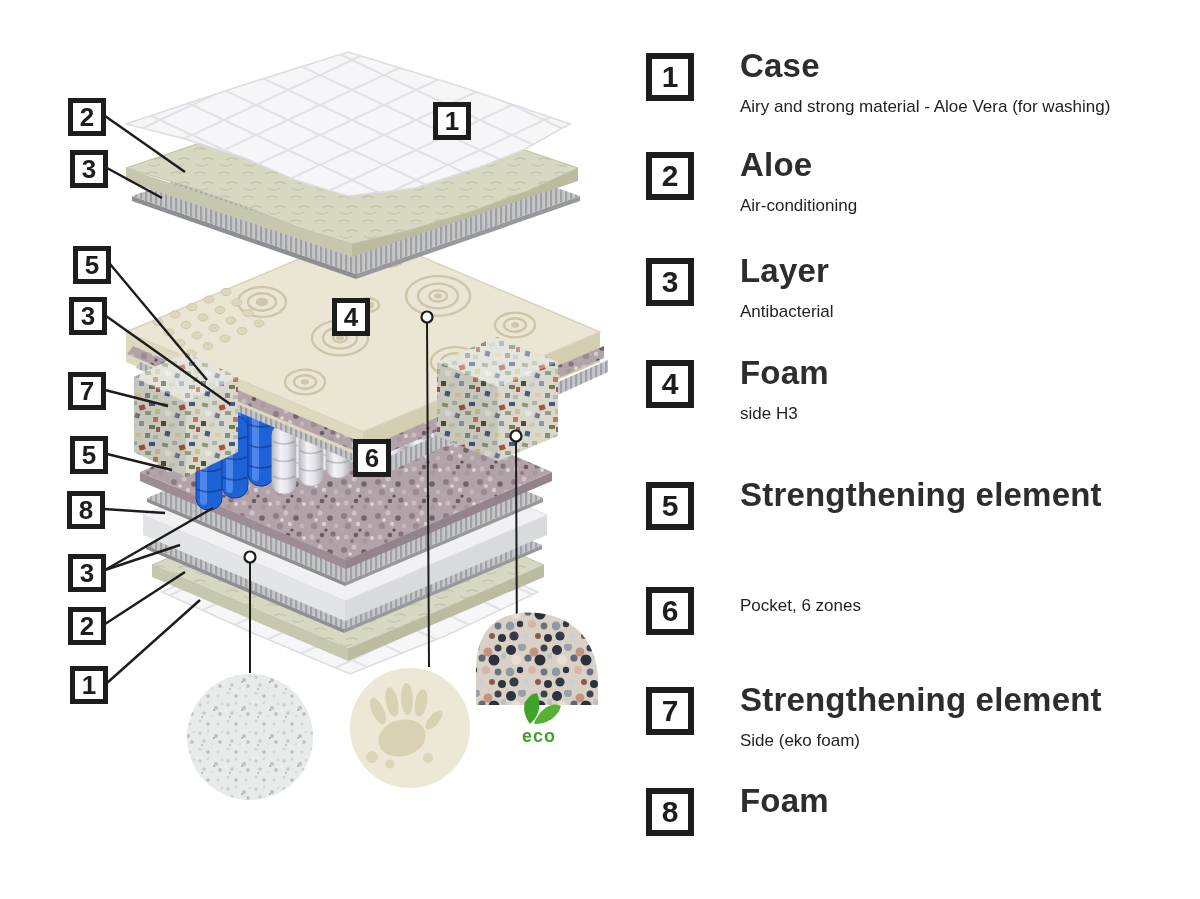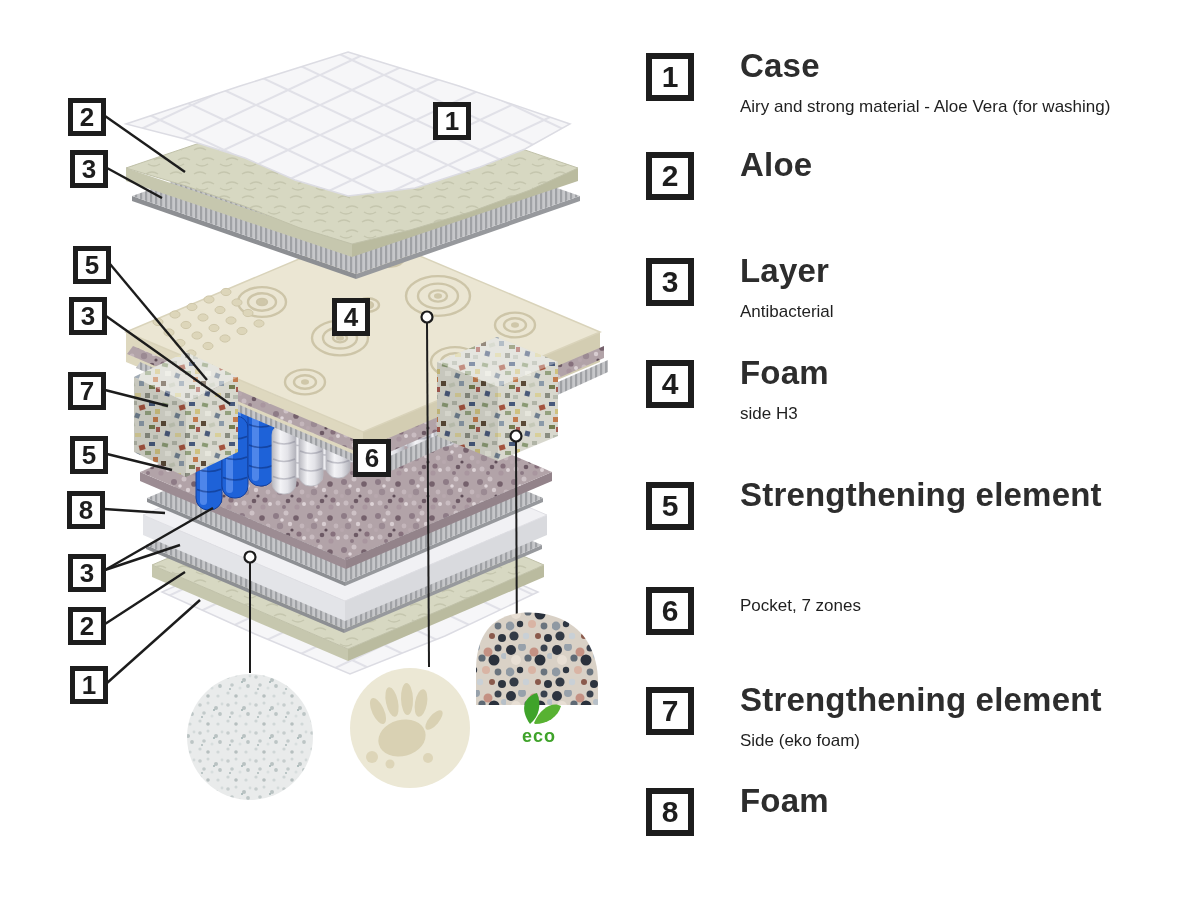--- a/index.html
+++ b/index.html
@@ -472,20 +472,24 @@
             <span></span>
           </div>
         </div>
     </div>
     <div class="li" style="top:152px">
       <div class="num-box">
           <span>2</span>
         </div>
       <div class="li-text">
           <div class="li-title">Aloe</div>
+        <div class="li-desc">
+            <span>Air-conditioning</span>
+            <span></span>
+          </div>
         </div>
     </div>
     <div class="li" style="top:258px">
       <div class="num-box">
           <span>3</span>
         </div>
       <div class="li-text">
           <div class="li-title">Layer</div>
         <div class="li-desc">
             <span>Antibacterial</span>
@@ -511,21 +515,21 @@
       <div class="li-text">
           <div class="li-title">Strengthening element</div>
         </div>
     </div>
     <div class="li" style="top:587px">
       <div class="num-box">
           <span>6</span>
         </div>
       <div class="li-text">
         <div class="li-desc">
-            <span>Pocket, 7 zones</span>
+            <span>Pocket, 6 zones</span>
             <span></span>
           </div>
         </div>
     </div>
     <div class="li" style="top:687px">
       <div class="num-box">
           <span>7</span>
         </div>
       <div class="li-text">
           <div class="li-title">Strengthening element</div>

